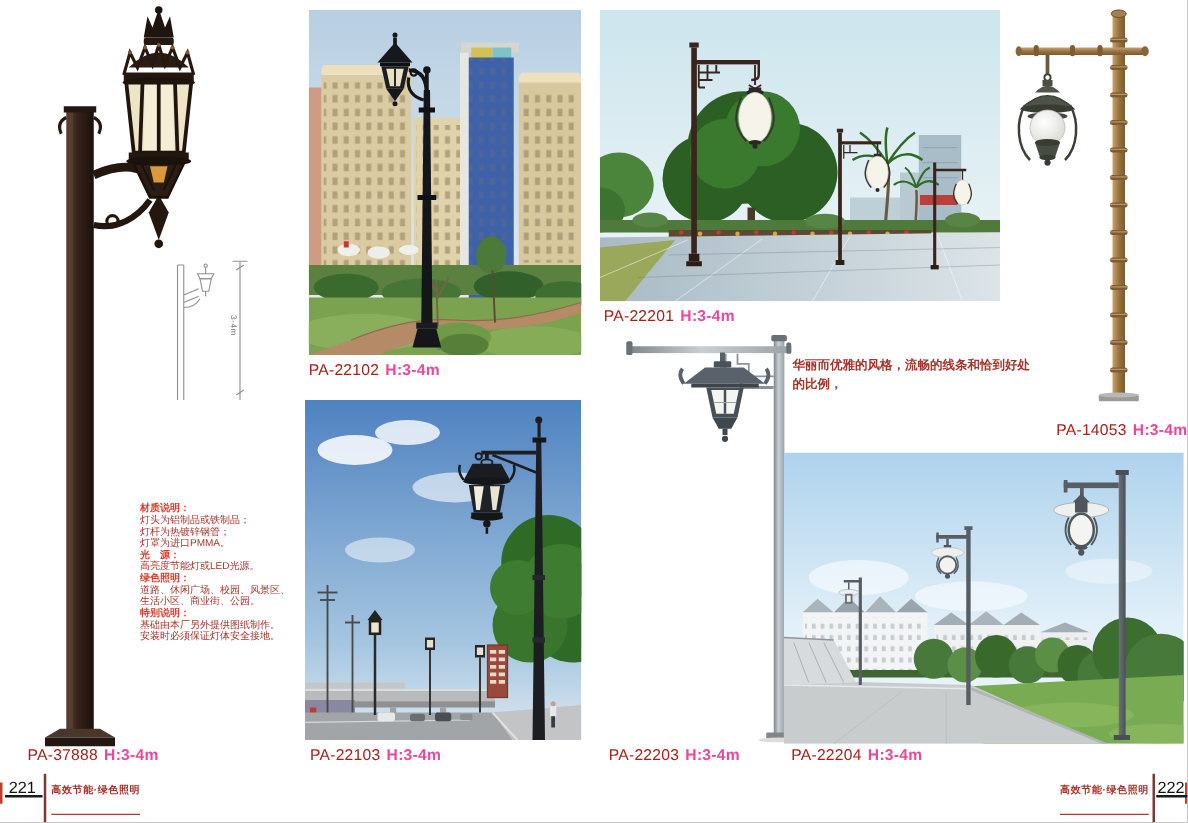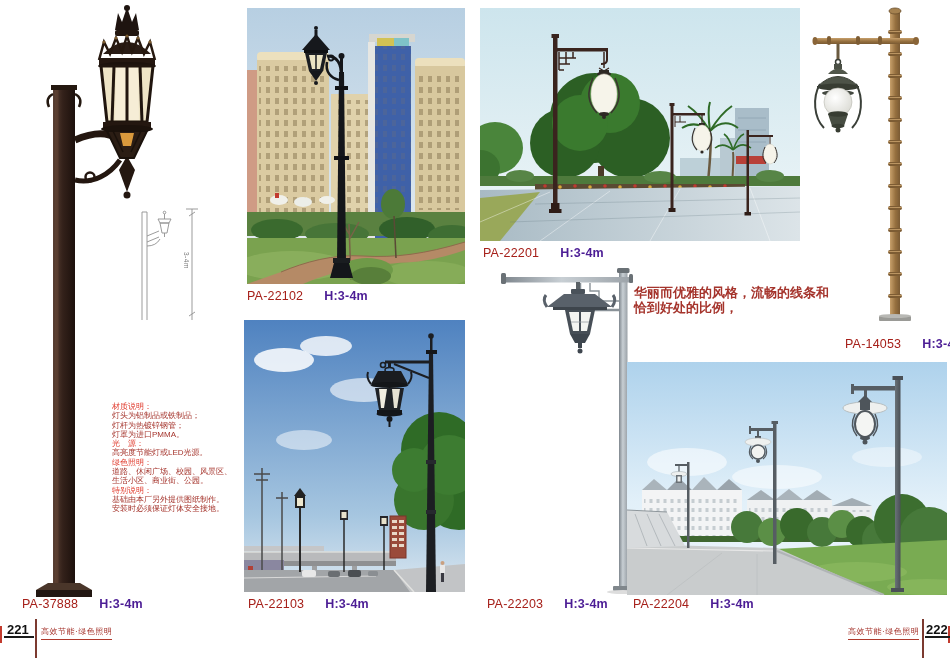--- a/index.html
+++ b/index.html
@@ -2,30 +2,30 @@
 <html><head>
 <meta charset="utf-8">
 <style>
   *{margin:0;padding:0;box-sizing:border-box}
   html,body{background:#9a9a9a}
   body{font-family:"Liberation Sans","DejaVu Sans",sans-serif}
   .page{position:relative;width:950px;height:658px;background:#ffffff;overflow:hidden;margin:0 auto}
   .abs{position:absolute}
   .plabel{position:absolute;font-size:12.5px;white-space:nowrap;letter-spacing:0.2px}
   .plabel .code{color:#a6201a;font-weight:normal}
-  .plabel .hval{color:#4c1d95;font-weight:bold;margin-left:21px}
+  .plabel .hval{color:#ec4899;font-weight:bold;margin-left:5px}
   .spec{position:absolute;left:112px;top:402px;width:130px;font-size:8px;line-height:9.3px}
-  .spec .h{color:#e0392b;font-weight:normal}
+  .spec .h{color:#e0392b;font-weight:bold}
   .spec .b{color:#a5342c;font-weight:normal}
-  .desc{position:absolute;left:634px;top:285px;width:195px;font-size:13px;line-height:15px;color:#a5342c;font-weight:bold}
+  .desc{position:absolute;left:634px;top:285px;width:195px;font-size:10px;line-height:15px;color:#a5342c;font-weight:bold}
   .dim-label{position:absolute;left:190px;top:252px;font-size:6.5px;color:#777;transform:rotate(90deg);transform-origin:left top;letter-spacing:0.5px}
-  .pagenum{position:absolute;font-size:13px;font-weight:bold;color:#111}
+  .pagenum{position:absolute;font-size:13px;font-weight:normal;color:#111}
   .numrule{position:absolute;height:2px;background:#1a1a1a}
   .vline{position:absolute;top:619px;width:1.5px;height:39px;background:#7c3a30}
-  .slogan{position:absolute;top:626px;font-size:8px;font-weight:normal;color:#a5342c;border-bottom:1px solid #b0392c;padding-bottom:2px;white-space:nowrap;letter-spacing:0.5px}
+  .slogan{position:absolute;top:626px;font-size:8px;font-weight:bold;color:#a5342c;border-bottom:1px solid #b0392c;padding-bottom:14px;white-space:nowrap;letter-spacing:0.5px}
   .tick{position:absolute;top:626px;width:2px;height:17px;background:#c23b2e}
 </style>
 </head>
 <body>
 
 <div class="page">
 
   <svg class="abs" style="left:0;top:0" width="220" height="605" viewBox="0 0 220 605">
     <defs>
       <linearGradient id="s1pole" x1="0" y1="0" x2="1" y2="0">

